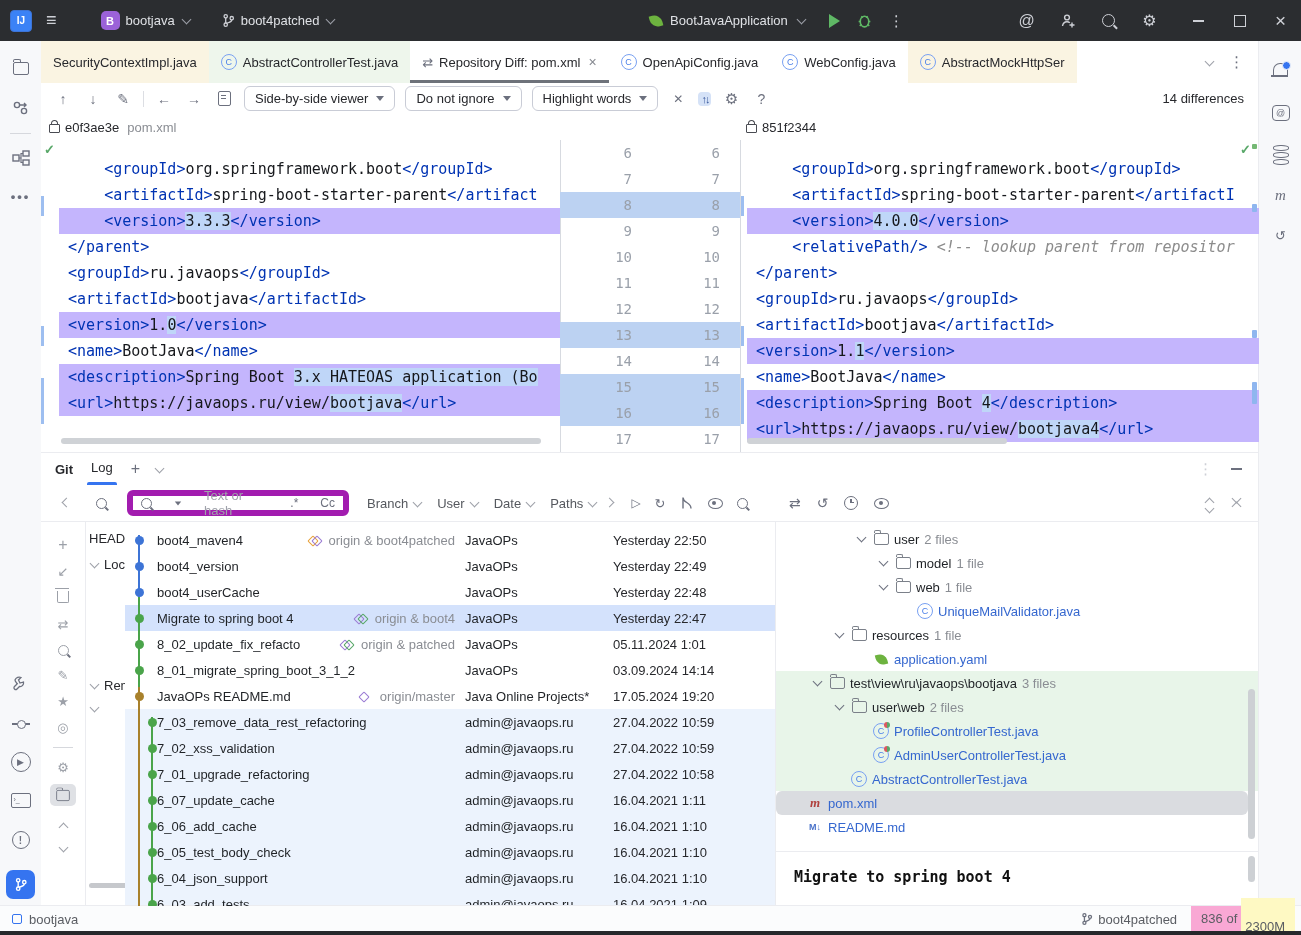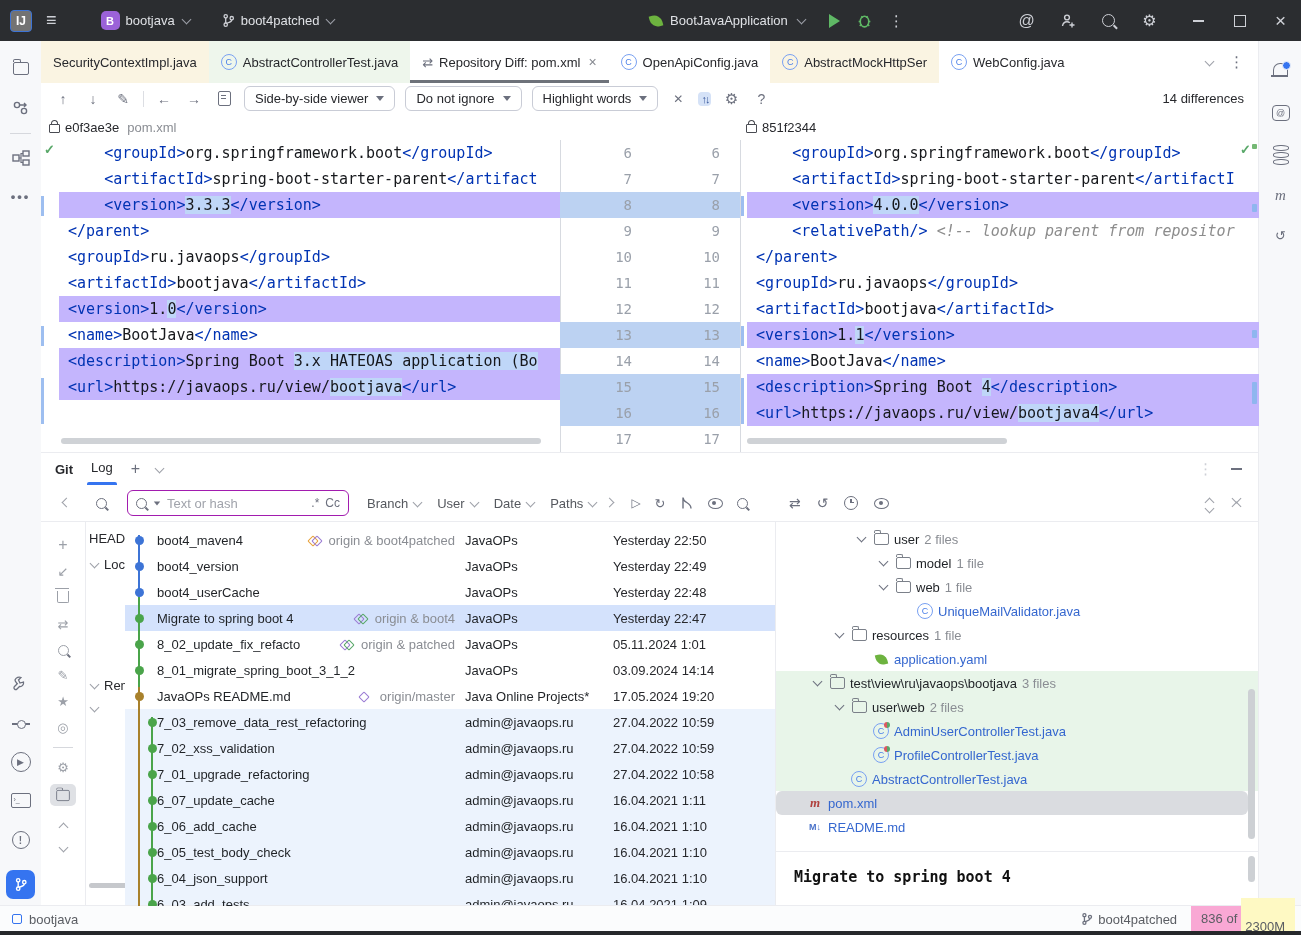--- a/index.html
+++ b/index.html
@@ -2,22 +2,22 @@
 <html><head>
 <meta charset="utf-8">
 <style>
   html,body{margin:0;padding:0;background:#e8e8e8}
   .win{position:relative;width:1301px;height:935px;background:#fff;overflow:hidden;
        font-family:"Liberation Sans",sans-serif;font-size:13px;color:#1f2226;-webkit-font-smoothing:antialiased}
 
   
   .titlebar{position:absolute;top:0;left:0;width:1301px;height:41px;background:#2b2d30;display:flex;align-items:center;color:#dfe1e5}
   .tb-group{display:flex;align-items:center;gap:6px;padding:0 8px}
-  .ij-logo{width:20px;height:20px;margin-left:10px;border-radius:4px;background:#737373;border:1px solid #3d74d6;
-           color:#fff;font-size:12px;font-weight:bold;display:flex;align-items:center;justify-content:center}
+  .ij-logo{width:20px;height:20px;margin-left:10px;border-radius:4px;background:#3b82f6;border:1px solid #3d74d6;
+           color:#fff;font-size:10px;font-weight:bold;display:flex;align-items:center;justify-content:center}
   .hamburger{font-size:18px;color:#ced0d6;margin-left:14px;cursor:pointer}
   .proj-avatar{width:19px;height:19px;border-radius:5px;background:#9b62d8;color:#fff;font-size:11px;font-weight:bold;
                display:flex;align-items:center;justify-content:center}
   .tb-label{color:#dfe1e5;font-size:13px}
   .chev{display:inline-block;width:6px;height:6px;border-right:1.5px solid #9da0a8;border-bottom:1.5px solid #9da0a8;
         transform:rotate(45deg);margin:0 2px 2px 2px}
   .chev.up{transform:rotate(-135deg);margin-top:6px}
   .chev.left{transform:rotate(135deg)}
   .chev.right{transform:rotate(-45deg)}
   .runbox{position:absolute;left:650px;top:0;height:41px;display:flex;align-items:center;gap:8px}
@@ -92,21 +92,21 @@
   .lock::before{content:"";position:absolute;top:-5px;left:1px;width:5px;height:4px;border:1.3px solid #494b52;border-bottom:none;border-radius:4px 4px 0 0}
   .rev{color:#27282c}
   .revfile{color:#8a8d93;margin-left:8px}
 
   
   .editor{position:absolute;top:140px;left:41px;width:1217px;height:312px;background:#fff;font-size:15px}
   .pane{position:absolute;top:0;height:312px;overflow:hidden}
   .pane-left{left:0;width:519px;border-right:1px solid #d7dae0}
   .pane-right{left:699px;width:518px;border-left:1px solid #d7dae0}
   .gutter-mid{position:absolute;top:0;left:519px;width:180px;height:312px}
-  .code{position:absolute;top:0;left:18px;right:0}
+  .code{position:absolute;top:16px;left:18px;right:0}
   .pane-right .code{left:6px}
   .code-row{height:26px;line-height:26px;white-space:pre;font-family:"DejaVu Sans Mono",monospace;font-size:15px}
   .code-row.chg{background:#c4b5fd}
   .sg-tag{color:#0033b3}
   .sg-txt{color:#16181c}
   .sg-cmt{color:#8c8c8c;font-style:italic}
   .sg-hl{color:#16181c;background:#bfd6f8}
   .g-row{height:26px;line-height:26px;display:flex}
   .g-row.chg{background:#bcd2f2}
   .gn{width:72px;text-align:right;padding-right:16px;color:#9aa0aa;font-family:"DejaVu Sans Mono",monospace;font-size:14px}
@@ -120,21 +120,21 @@
 
   
   .gitpanel{position:absolute;top:452px;left:41px;width:1217px;height:453px;background:#fff;border-top:1px solid #ebecf0}
   .git-head{position:absolute;top:0;left:0;right:0;height:32px;display:flex;align-items:center;gap:14px;padding-left:14px;border-bottom:1px solid #ebecf0}
   .git-title{font-weight:bold;color:#27282c}
   .git-tab{position:relative;color:#27282c;padding:0 4px;height:32px;line-height:30px}
   .git-tab::after{content:"";position:absolute;left:0;right:0;bottom:0;height:3px;background:#3574f0;border-radius:2px 2px 0 0}
   .plus-ic{color:#6c707e;font-size:16px}
   .gh-right{margin-left:auto;display:flex;align-items:center;gap:18px;padding-right:16px;color:#6c707e}
   .git-toolbar{position:absolute;top:32px;left:0;right:0;height:36px;display:flex;align-items:center;border-bottom:1px solid #ebecf0;background:#fff}
-  .searchbox{display:flex;align-items:center;gap:6px;width:222px;height:26px;border:1px solid #a21caf;border-radius:6px;margin-left:20px;padding:0 8px;box-sizing:border-box}
+  .searchbox{display:flex;align-items:center;gap:22px;width:222px;height:26px;border:6px solid #a21caf;border-radius:6px;margin-left:20px;padding:0 8px;box-sizing:border-box}
   .loupe2{position:relative;width:9px;height:9px;border:1.5px solid #6c707e;border-radius:50%;display:inline-block;flex:none}
   .loupe2::after{content:"";position:absolute;width:4px;height:1.5px;background:#6c707e;bottom:-2px;right:-3px;transform:rotate(45deg)}
   .ph{color:#a0a3ab;flex:1}
   .srch-opt{color:#6c707e;font-size:12px}
   .filters{display:flex;align-items:center;gap:6px;margin-left:14px;color:#55585e}
   .filter{display:flex;align-items:center;gap:4px;padding:0 4px}
   .gt-ics{display:flex;align-items:center;gap:14px;margin-left:16px;color:#6c707e}
   .gt-right{position:absolute;left:748px;display:flex;align-items:center;gap:16px;color:#6c707e}
   .gt-far{position:absolute;right:16px;display:flex;align-items:center;gap:16px}
   .dblchev{display:inline-flex;flex-direction:column;align-items:center;gap:1px}
@@ -378,29 +378,29 @@
           <span class="tab-label">Repository Diff: pom.xml</span>
           <span class="tab-close vis">×</span>
         </div>
 
         <div class="tab">
           <span class="tab-ico ti-c"></span>
           <span class="tab-label">OpenApiConfig.java</span>
 
         </div>
 
+        <div class="tab">
+          <span class="tab-ico ti-c"></span>
+          <span class="tab-label">WebConfig.java</span>
+
+        </div>
+
         <div class="tab tab-warm">
           <span class="tab-ico ti-c"></span>
           <span class="tab-label">AbstractMockHttpSer</span>
-
-        </div>
-
-        <div class="tab">
-          <span class="tab-ico ti-c"></span>
-          <span class="tab-label">WebConfig.java</span>
 
         </div>
       </div>
     <div class="tab-ctrls">
       <span class="chev"></span>
       <span class="kebab" style="color:#6c707e">⋮</span>
     </div>
   </div>
 
   <div class="diffbar">
@@ -955,30 +955,30 @@
               </span>
               <span class="flabel dark">user\web</span>
               <span class="fmeta">2 files</span>
             </div>
 
             <div class="file-row lvl3 g">
               <span class="tchev"></span>
               <span class="fico">
                 <span class=" ico-test"></span>
               </span>
-              <span class="flabel blue">AdminUserControllerTest.java</span>
+              <span class="flabel blue">ProfileControllerTest.java</span>
               <span class="fmeta"></span>
             </div>
 
             <div class="file-row lvl3 g">
               <span class="tchev"></span>
               <span class="fico">
                 <span class=" ico-test"></span>
               </span>
-              <span class="flabel blue">ProfileControllerTest.java</span>
+              <span class="flabel blue">AdminUserControllerTest.java</span>
               <span class="fmeta"></span>
             </div>
 
             <div class="file-row lvl2 g">
               <span class="tchev"></span>
               <span class="fico">
                 <span class=" ico-class"></span>
               </span>
               <span class="flabel blue">AbstractControllerTest.java</span>
               <span class="fmeta"></span>

